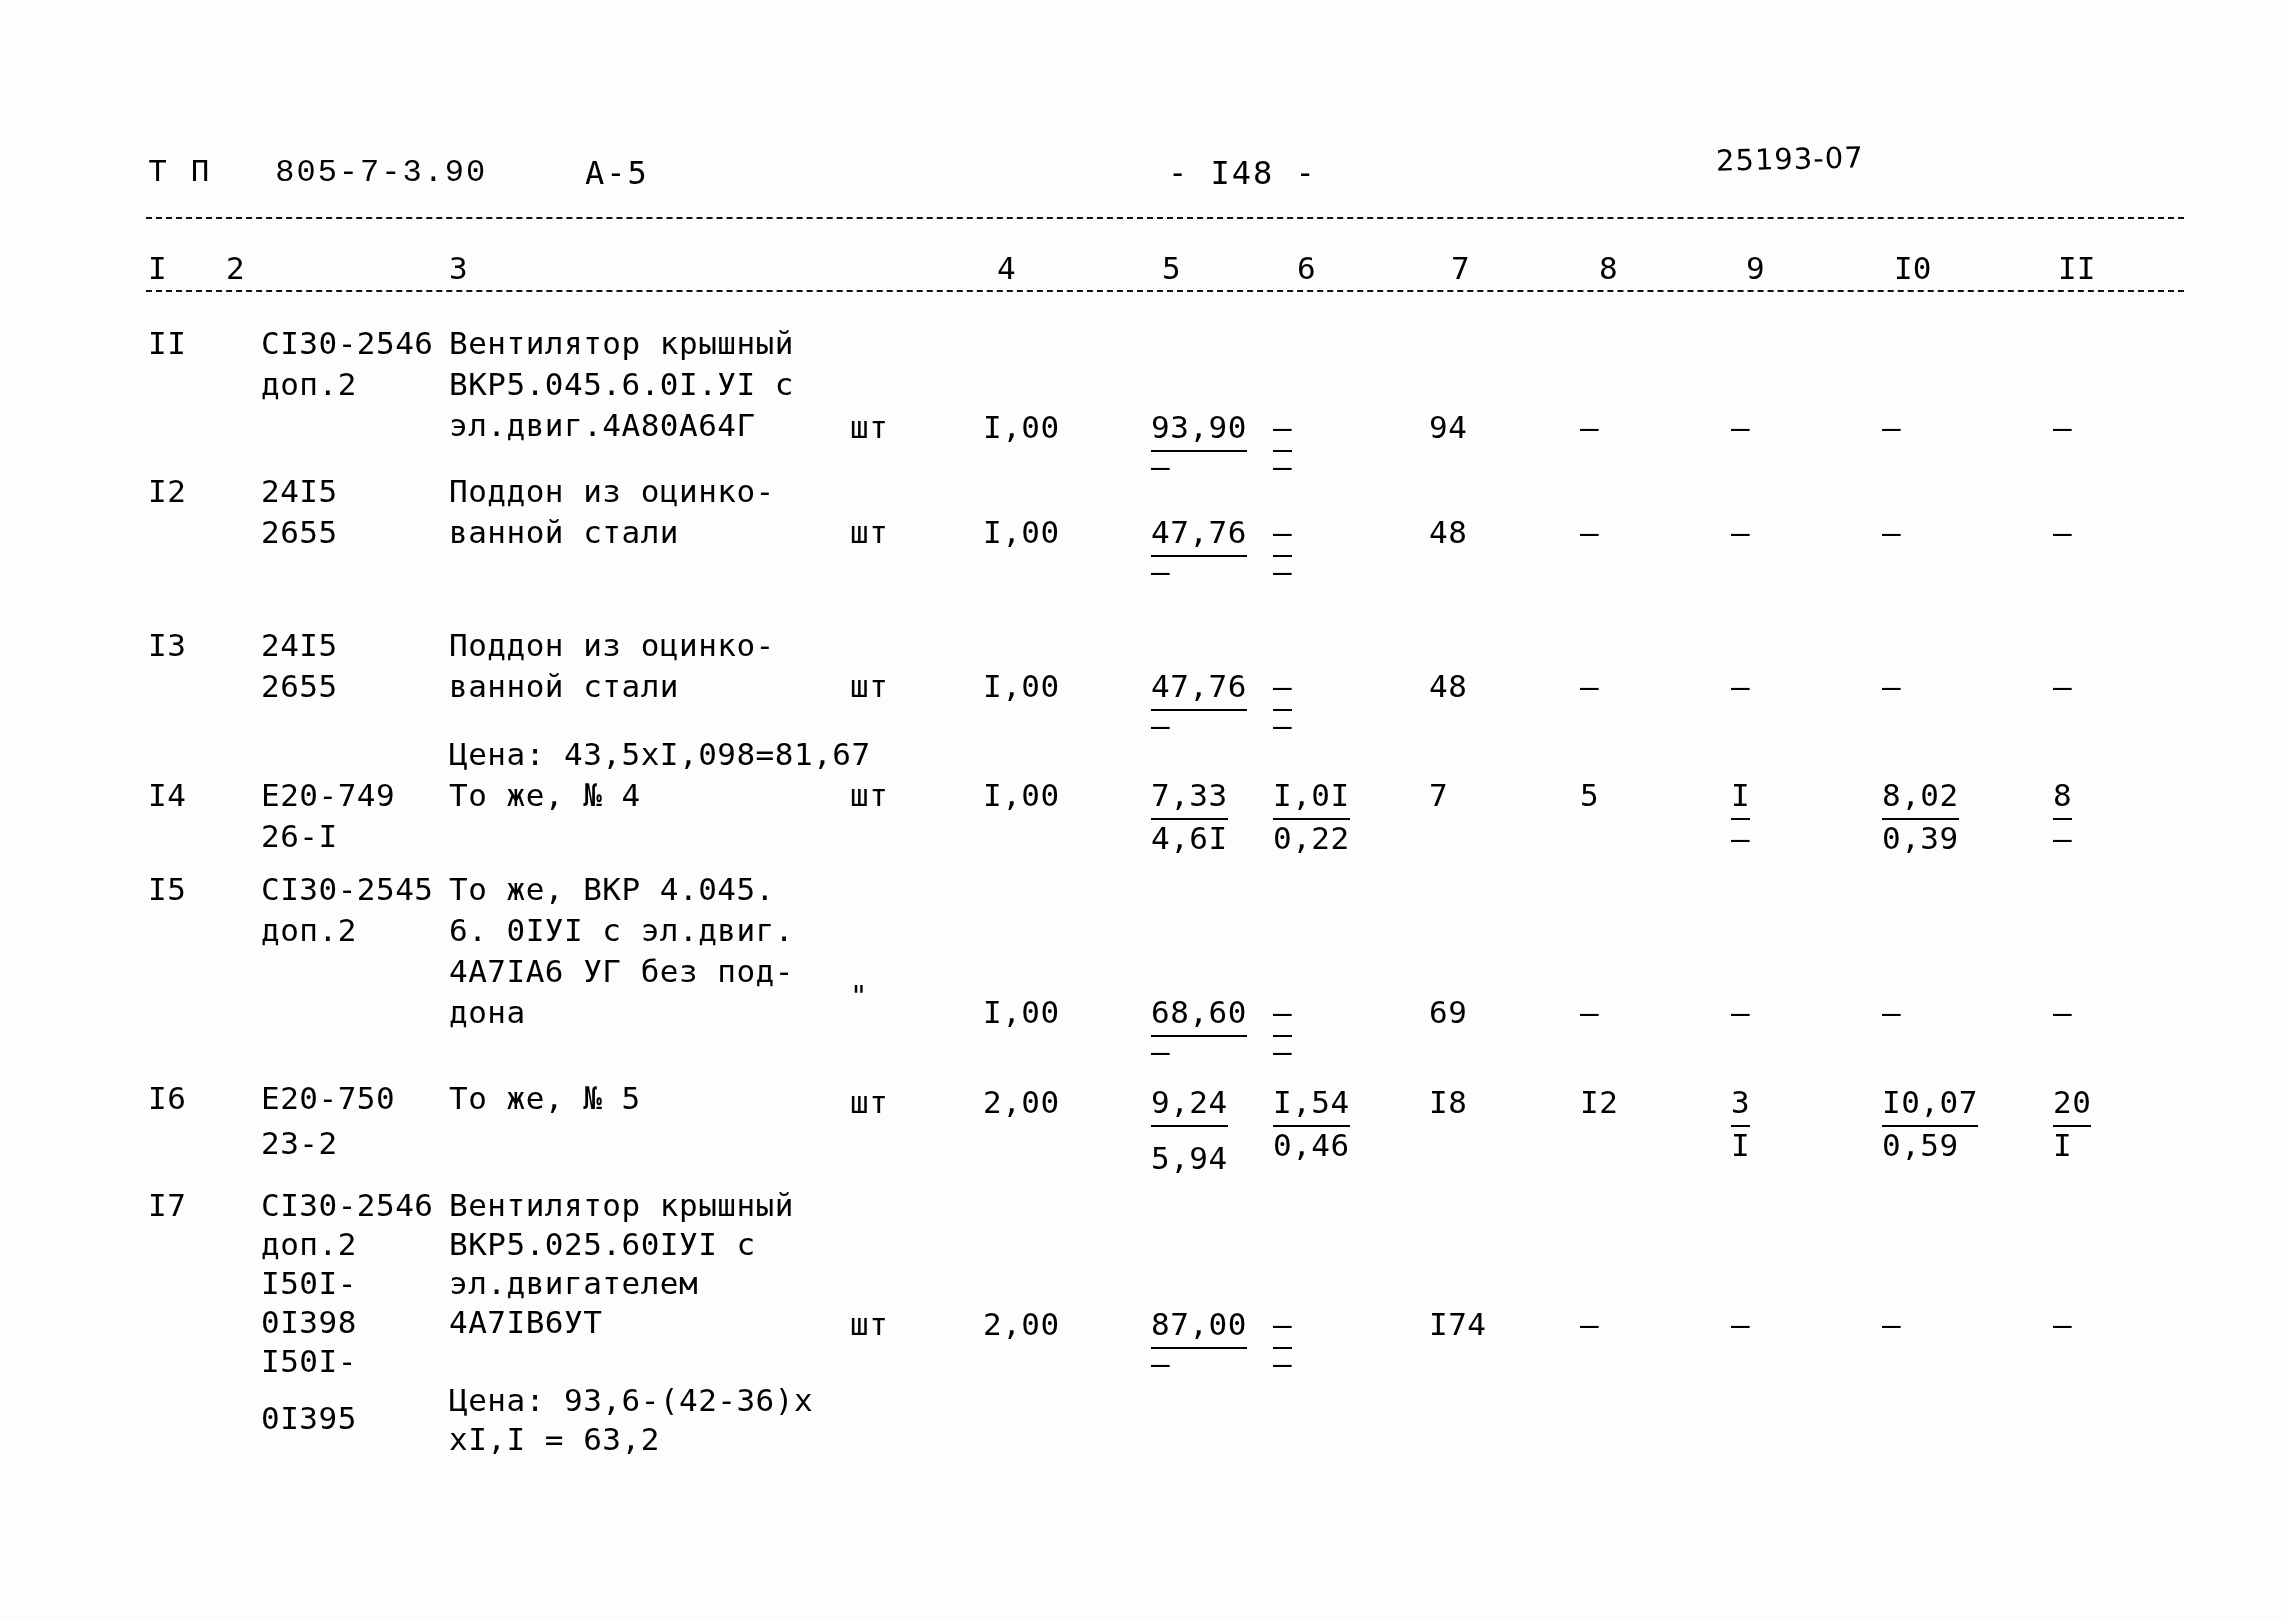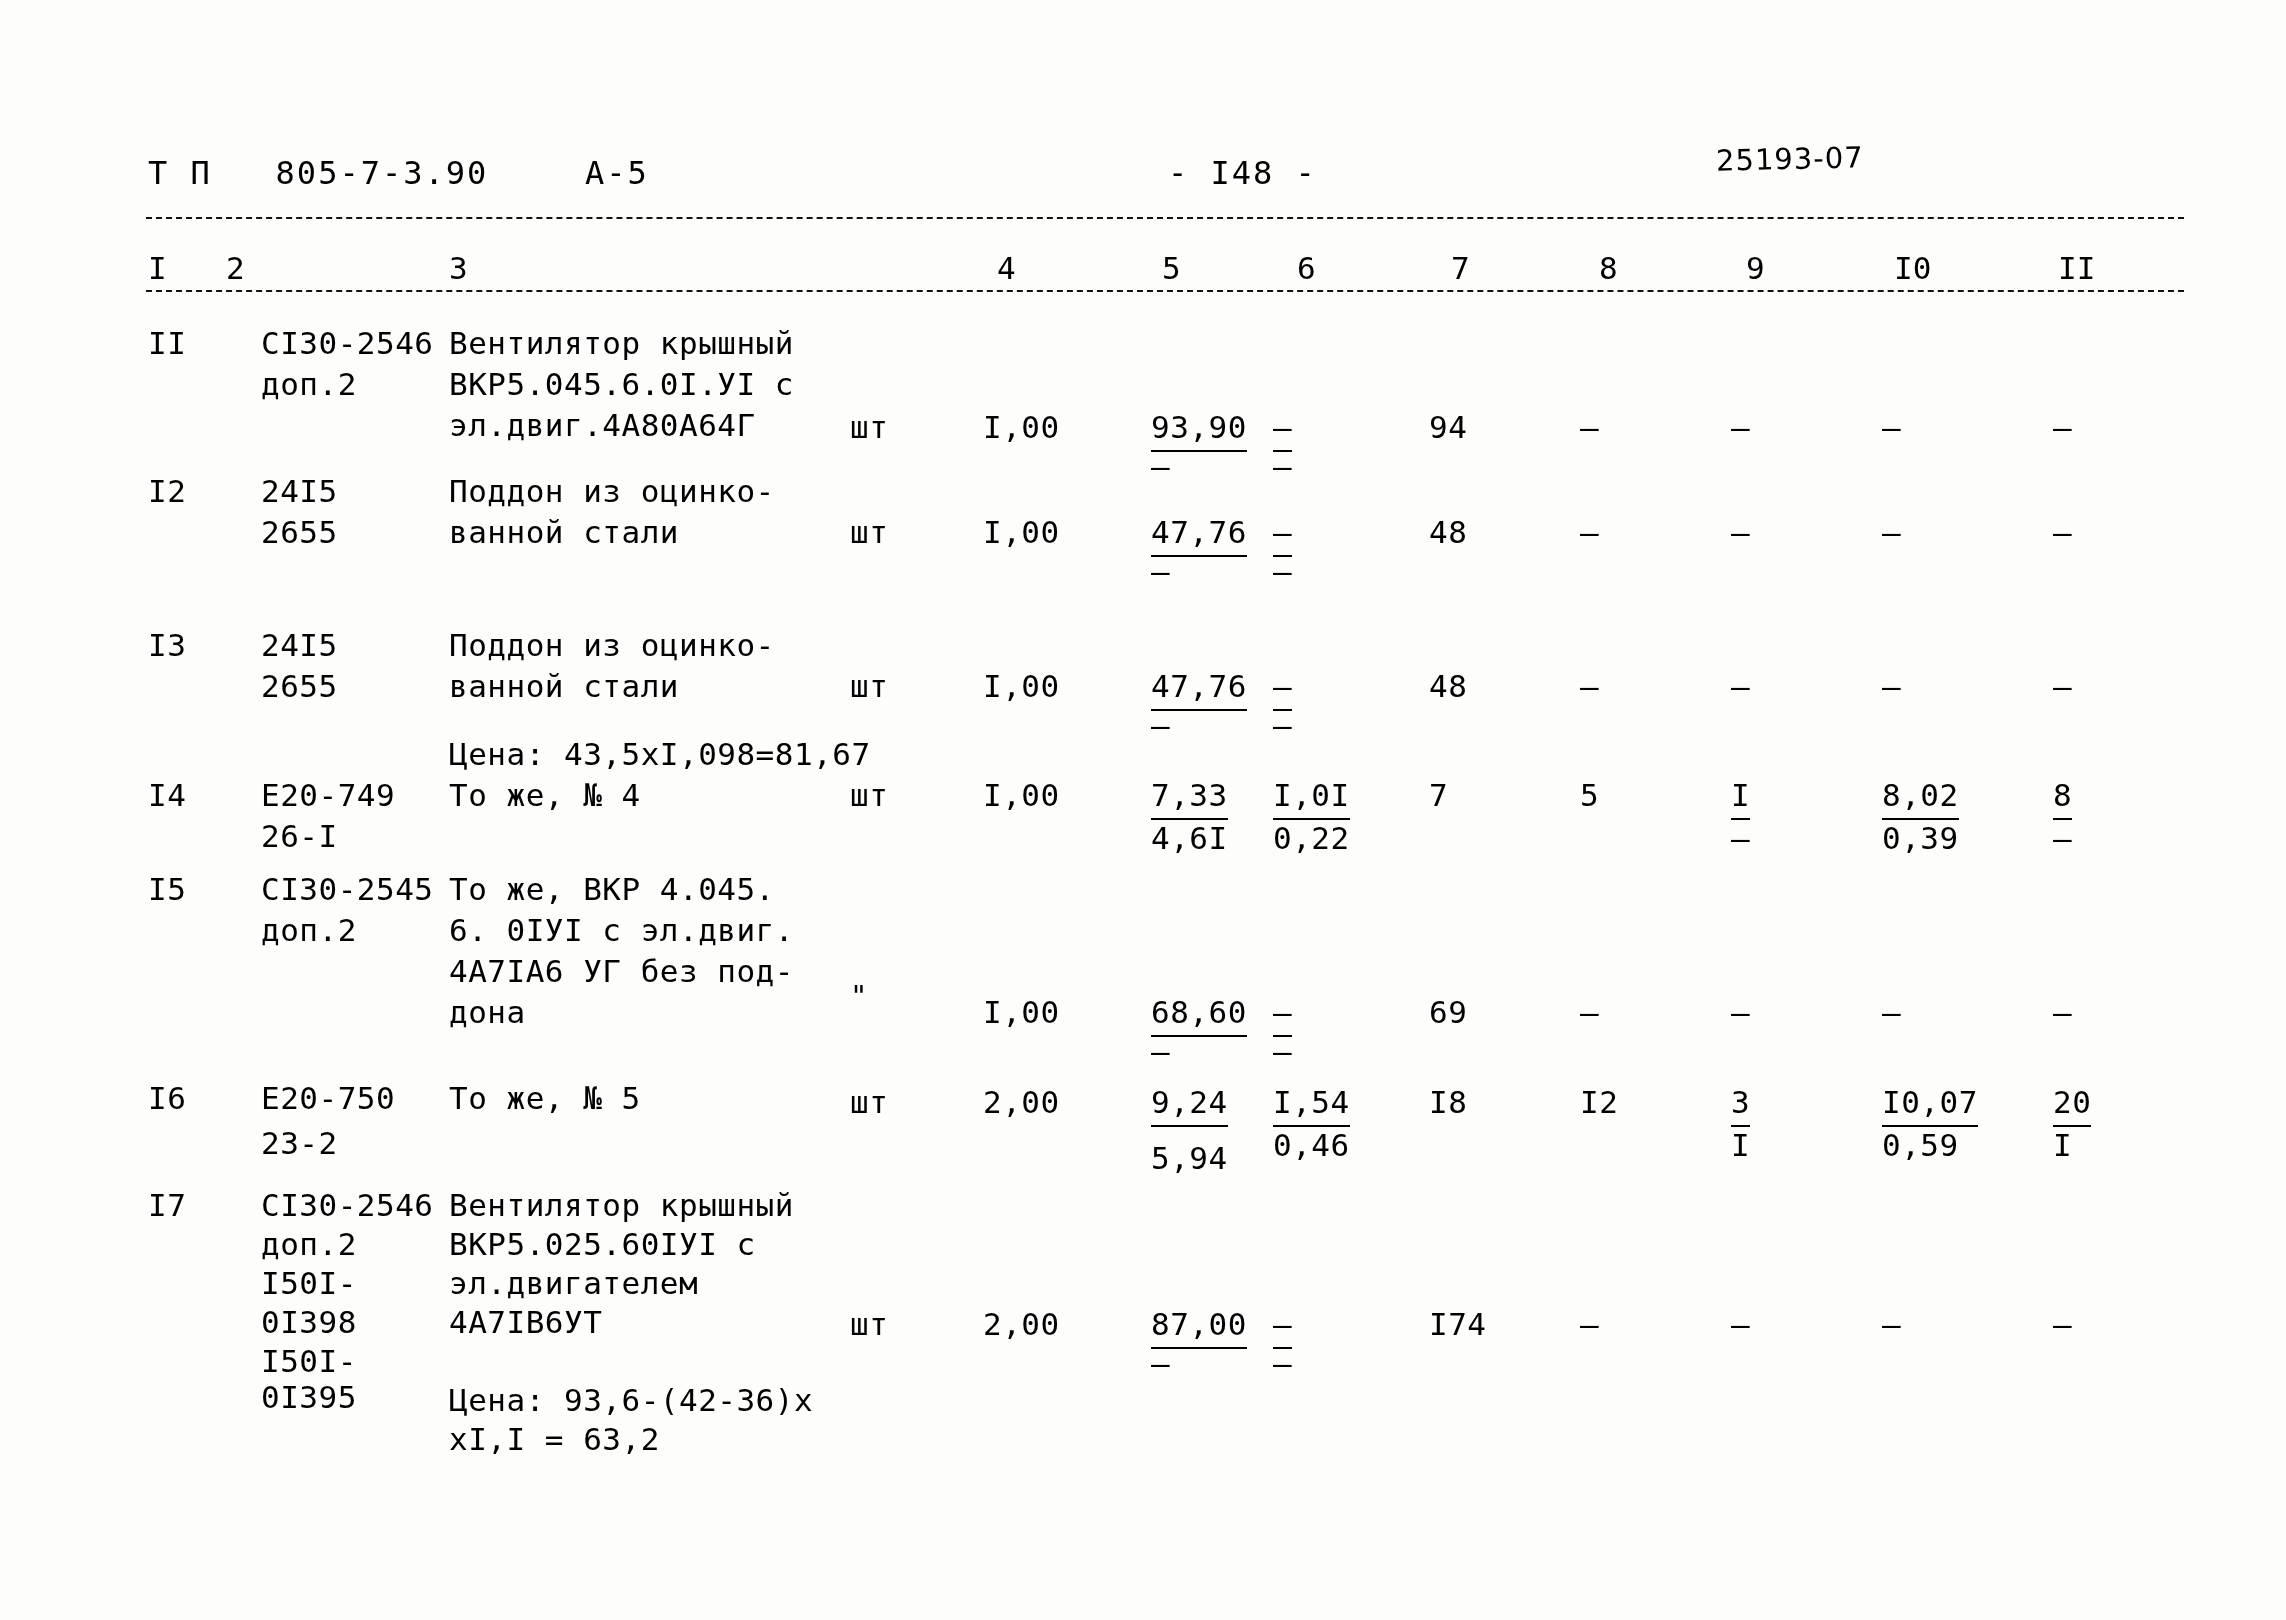--- a/index.html
+++ b/index.html
@@ -25,21 +25,21 @@
   
   .hdr {
     position: absolute;
     top: 154px;
     left: 0;
     right: 0;
     height: 45px;
     font-size: 32px;
     letter-spacing: 2px;
   }
-  .hdr-doc   { position: absolute; left: 148px;  top: 0; white-space: pre; }
+  .hdr-doc   { position: absolute; left: 148px;  top: 0; white-space: pre; font-family: Liberation Mono, monospace; }
   .hdr-rev   { position: absolute; left: 585px;  top: 0; white-space: pre; text-align: center; }
   .hdr-page  { position: absolute; left: 1168px; top: 0; white-space: pre; }
   .hdr-stamp {
     position: absolute; left: 1716px; top: -11.7px;
     font-family: "DejaVu Sans", "Liberation Sans", sans-serif;
     font-size: 29px;
     letter-spacing: 1px;
     transform: rotate(-1.4deg);
     white-space: pre;
   }
@@ -262,21 +262,21 @@
       <span class="cell c-c11" style="top:47px">I</span>
     </div>
 
     <div class="row" style="height:293px">
       <span class="cell c-pos" style="top:0">I7</span>
       <span class="cell c-code" style="top:0">CI30-2546</span>
       <span class="cell c-code" style="top:39px">доп.2</span>
       <span class="cell c-code" style="top:78px">I50I-</span>
       <span class="cell c-code" style="top:117px">0I398</span>
       <span class="cell c-code" style="top:156px">I50I-</span>
-      <span class="cell c-code" style="top:192px">0I395</span>
+      <span class="cell c-code" style="top:213px">0I395</span>
       <span class="cell c-desc" style="top:0">Вентилятор крышный</span>
       <span class="cell c-desc" style="top:39px">ВКР5.025.60IУI с</span>
       <span class="cell c-desc" style="top:78px">эл.двигателем</span>
       <span class="cell c-desc" style="top:117px">4А7IВ6УТ</span>
       <span class="cell c-unit" style="top:119px">шт</span>
       <span class="cell c-qty" style="top:119px">2,00</span>
       <span class="cell c-c5" style="top:119px"><span class="ul">87,00</span></span>
       <span class="cell c-c5" style="top:158px">–</span>
       <span class="cell c-c6" style="top:119px"><span class="ul">–</span></span>
       <span class="cell c-c6" style="top:158px">–</span>

